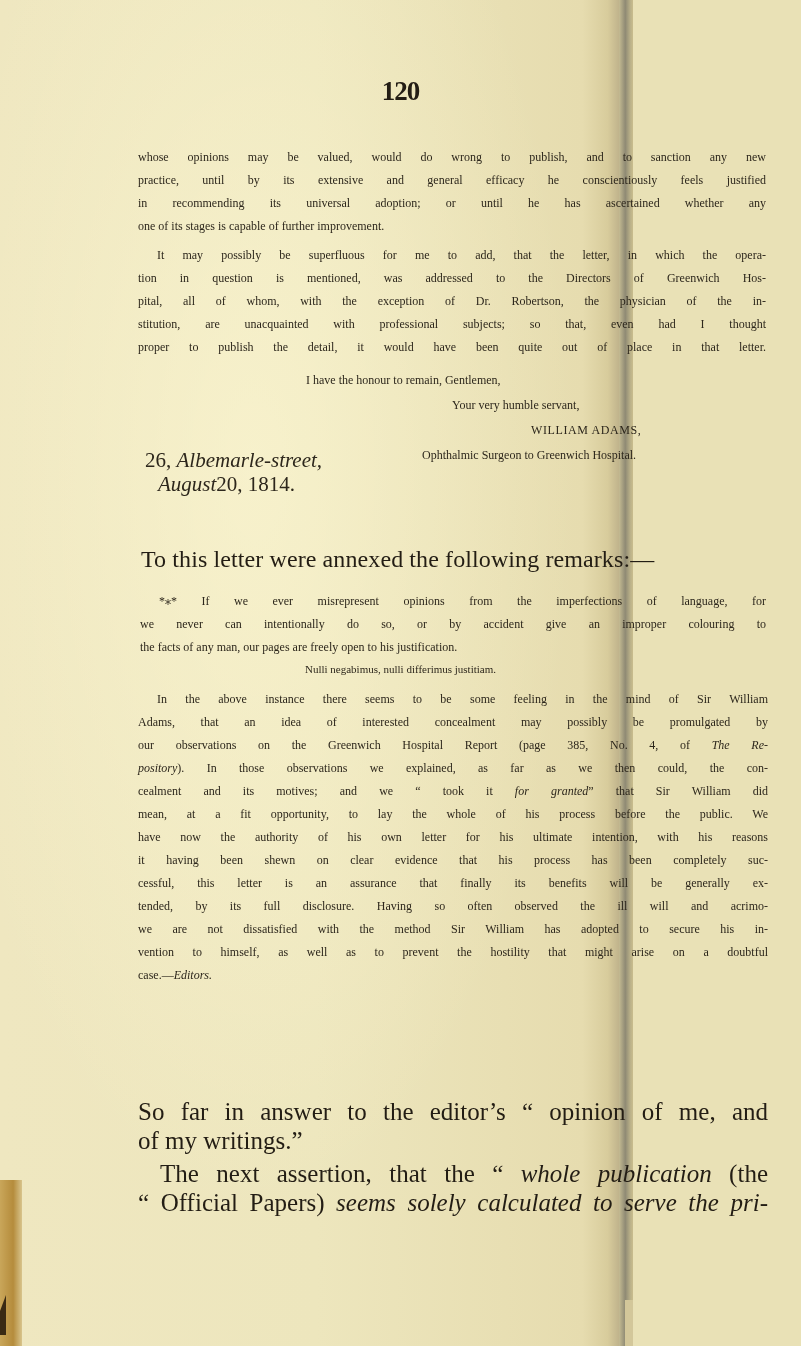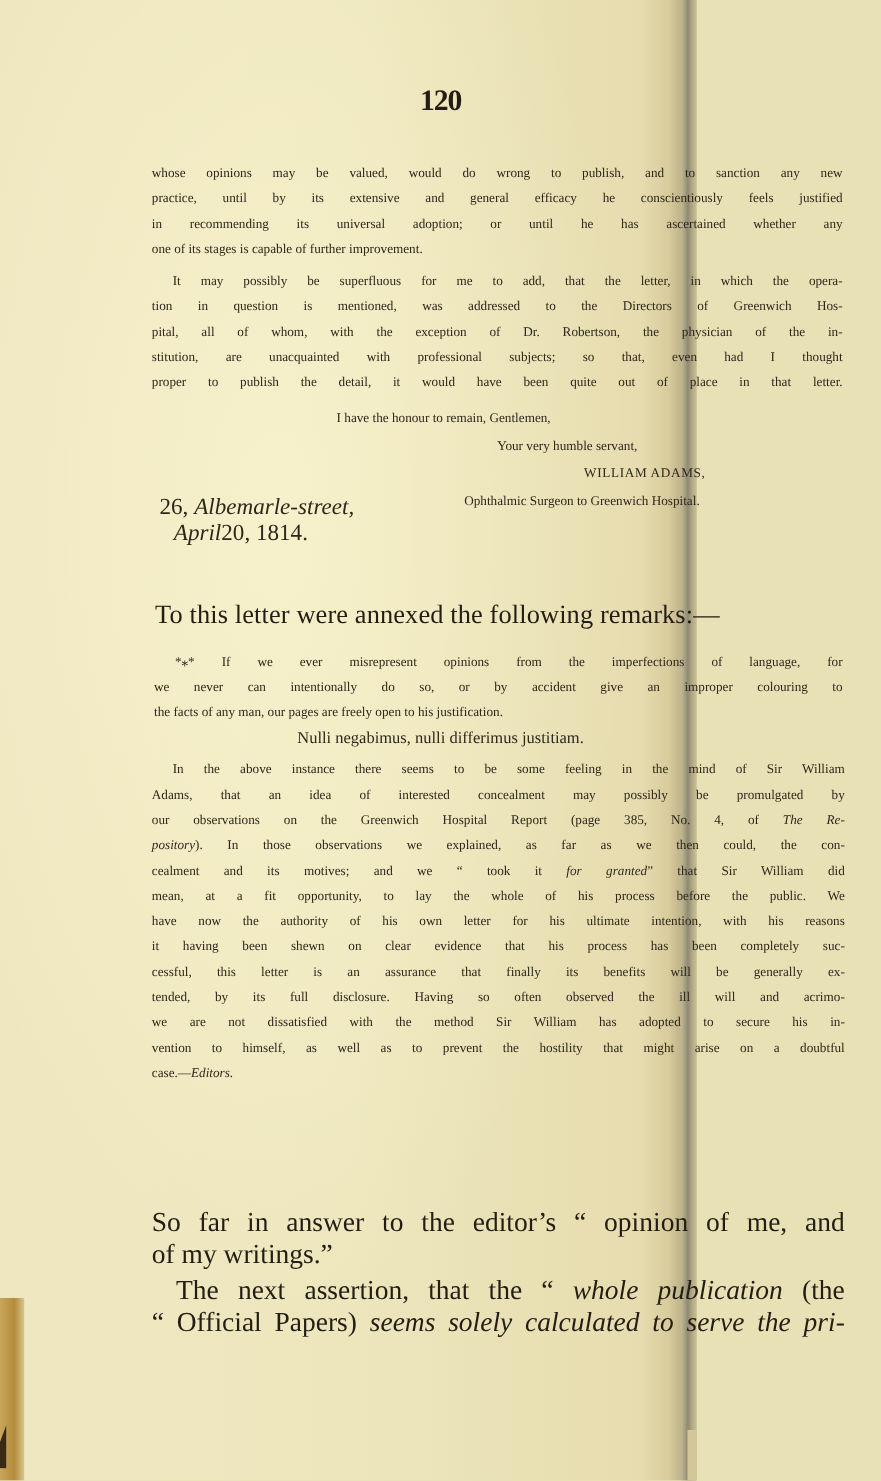--- a/index.html
+++ b/index.html
@@ -117,21 +117,21 @@
       font-size: 24px;
       color: #231d14;
       white-space: nowrap;
       letter-spacing: 0.1px;
     }
     .motto {
       position: absolute;
       left: 0;
       width: 801px;
       text-align: center;
-      font-size: 15px;
+      font-size: 11px;
       color: #2d271c;
       top: 663px;
     }
     .large {
       position: absolute;
       left: 138px;
       width: 630px;
       font-size: 25px;
       line-height: 29px;
       color: #231d14;
@@ -178,21 +178,21 @@
     </div>
 
     <div class="signoff" style="left:306px; top:373px;">I have the honour to remain, Gentlemen,</div>
     <div class="signoff" style="left:452px; top:398px;">Your very humble servant,</div>
     <div class="signoff" style="left:531px; top:423px; letter-spacing:0.6px;">WILLIAM ADAMS,</div>
     <div class="signoff" style="left:422px; top:448px;">Ophthalmic Surgeon to Greenwich Hospital.</div>
     <div class="addr" style="left:145px; top:448px;">
       <span style="font-style:normal;">26, </span><i>Albemarle-street,</i>
     </div>
     <div class="addr" style="left:158px; top:472px;">
-      <i>April</i><span style="font-style:normal;">20, 1814.</span>
+      <i>August</i><span style="font-style:normal;">20, 1814.</span>
     </div>
 
     <div class="heading">To this letter were annexed the following remarks:—</div>
 
     <div class="para" style="top:590px; left:140px; width:626px;">
       <span class="line indent"><span>*⁎*</span><span> If we ever misrepresent opinions from the imperfections of language, for</span></span>
       <span class="line">we never can intentionally do so, or by accident give an improper colouring to</span>
       <span class="line last">the facts of any man, our pages are freely open to his justification.</span>
     </div>
 

